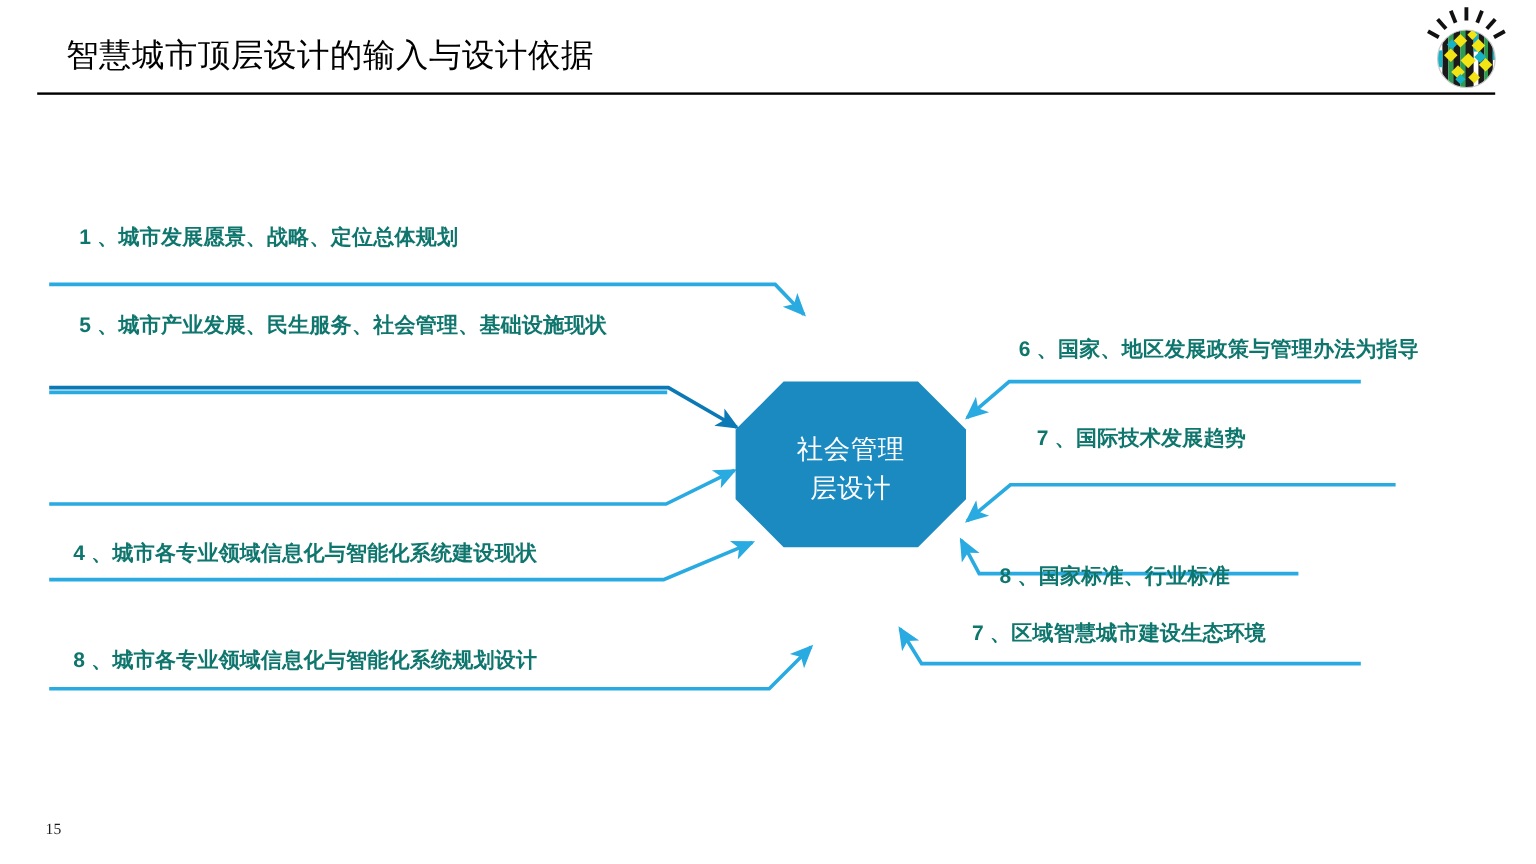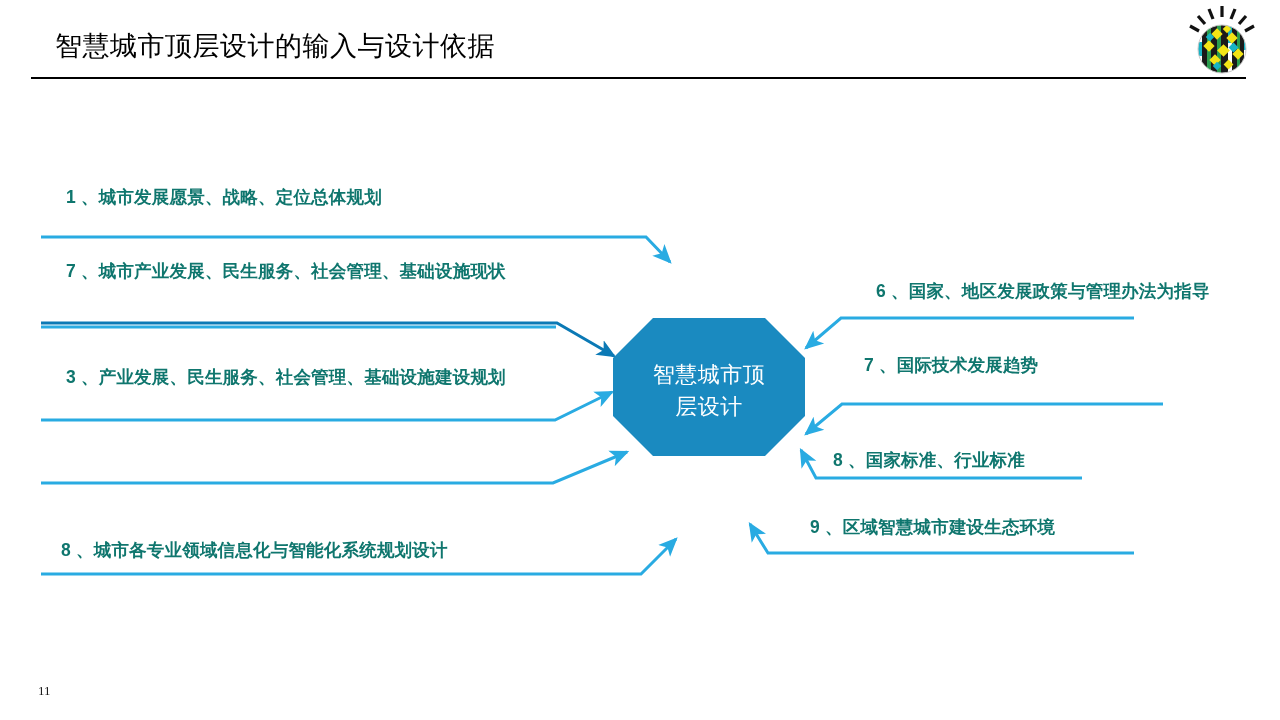--- a/index.html
+++ b/index.html
@@ -66,23 +66,23 @@
     white-space: nowrap;
     line-height: 22px;
     letter-spacing: 0.2px;
   }
 
   .item-1 { left: 66px;  top: 186px; }
   .item-2 { left: 66px;  top: 260px; }
   .item-3 { left: 66px;  top: 366px; }
   .item-4 { left: 61px;  top: 450px; }
   .item-5 { left: 61px;  top: 539px; }
-  .item-6 { left: 876px; top: 280px; }
+  .item-6 { left: 849px; top: 280px; }
   .item-7 { left: 864px; top: 354px; }
-  .item-8 { left: 833px; top: 449px; }
+  .item-8 { left: 833px; top: 469px; }
   .item-9 { left: 810px; top: 516px; }
 
   
   #center-node-text {
     position: absolute;
     left: 626px;
     top: 359px;
     width: 166px;
     text-align: center;
     font-size: 22px;
@@ -210,29 +210,29 @@
     </g>
 
     <g>
       <path d="M1134,553 L768,553 L750,524" fill="none" stroke="#29abe2" stroke-width="3" marker-end="url(#arrowLight)"></path>
     </g>
 
     <polygon points="653,318 765,318 805,358 805,416 765,456 653,456 613,416 613,358" fill="#1a8ac0"></polygon>
   </svg>
 
   <div id="center-node-text">
-    <div>智慧城市顶</div>
+    <div>社会管理</div>
     <div>层设计</div>
   </div>
 
   <div class="item-label item-1">1 、城市发展愿景、战略、定位总体规划</div>
-  <div class="item-label item-2">7 、城市产业发展、民生服务、社会管理、基础设施现状</div>
-  <div class="item-label item-3">3 、产业发展、民生服务、社会管理、基础设施建设规划</div>
+  <div class="item-label item-2">5 、城市产业发展、民生服务、社会管理、基础设施现状</div>
+  <div class="item-label item-4">4 、城市各专业领域信息化与智能化系统建设现状</div>
   <div class="item-label item-5">8 、城市各专业领域信息化与智能化系统规划设计</div>
 
   <div class="item-label item-6">6 、国家、地区发展政策与管理办法为指导</div>
   <div class="item-label item-7">7 、国际技术发展趋势</div>
   <div class="item-label item-8">8 、国家标准、行业标准</div>
-  <div class="item-label item-9">9 、区域智慧城市建设生态环境</div>
-
-  <div id="page-number">11</div>
+  <div class="item-label item-9">7 、区域智慧城市建设生态环境</div>
+
+  <div id="page-number">15</div>
 
 </div>
 
 </body></html>

